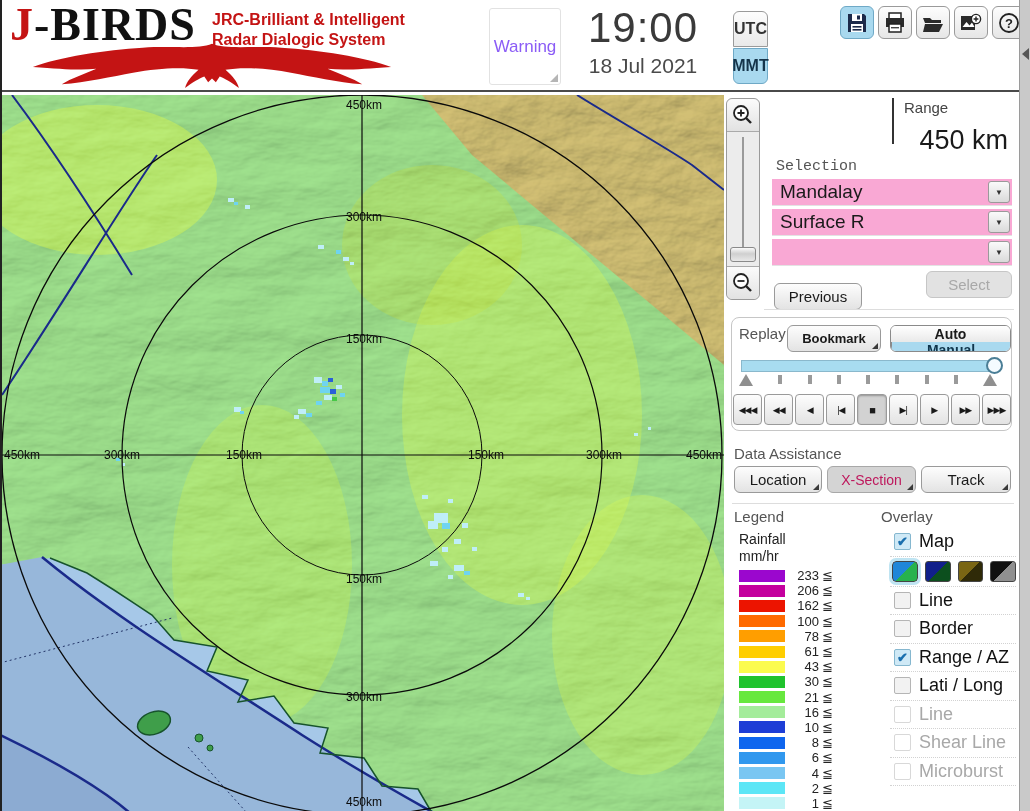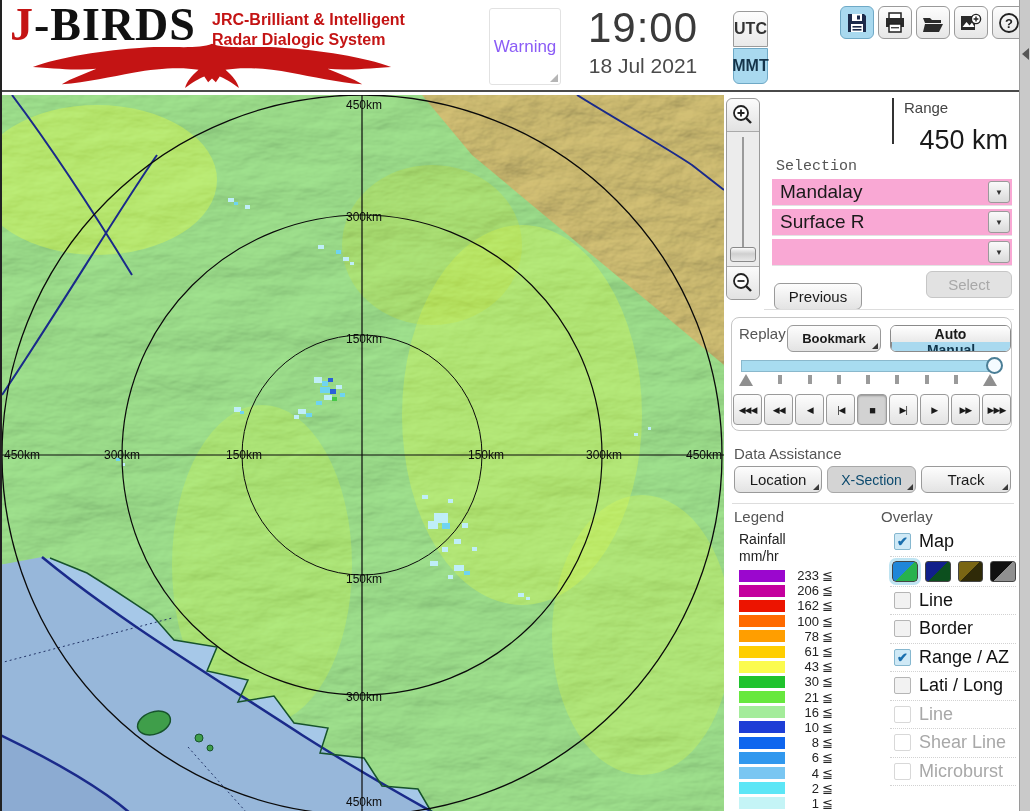--- a/index.html
+++ b/index.html
@@ -52,21 +52,21 @@
   #range-box { position:absolute; left:770px; top:95px; width:240px; height:52px; background:#fff; }
   #range-box .vline { position:absolute; left:120px; top:3px; width:2px; height:46px; background:#333; }
   #range-box .rlabel { position:absolute; left:132px; top:4px; font-size:15px; color:#444; }
   #range-box .rvalue { position:absolute; right:4px; top:30px; font-size:27px; color:#1a1a1a; }
   #selection-label { position:absolute; left:774px; top:158px;font-family:Liberation Mono, monospace; }
   .dd-row { position:absolute; left:770px; width:240px; height:27px; background:#f9a8d4; border-bottom:1px solid #e3e3e3; }
   .dd-row .val { position:absolute; left:8px; top:2px; font-size:19px; color:#1a1a1a; }
   .dd-btn { position:absolute; right:2px; top:2px; width:22px; height:22px; background:linear-gradient(#fafafa,#dadada); border:1px solid #9a9a9a; border-radius:3px; font-size:8px; color:#333; display:flex; align-items:center; justify-content:center; }
   .btn { position:absolute; height:27px; background:linear-gradient(#fdfdfd,#e3e3e3); border:1px solid #9a9a9a; border-radius:6px; font-size:15px; color:#1a1a1a; display:flex; align-items:center; justify-content:center; }
   .btn.disabled { background:#e2e2e2; border-color:#c6c6c6; color:#a8a8a8; }
-  .btn.gray-disabled { background:#d4d4d4; border-color:#a8a8a8; color:#0c4a6e; }
+  .btn.gray-disabled { background:#d4d4d4; border-color:#a8a8a8; color:#be185d; }
   #previous-btn { left:772px; top:271px; width:88px;margin-top:12px; }
   #select-btn { left:924px; top:271px; width:86px; }
   .hdiv { position:absolute; height:1px; background:#ddd; }
 
   
   #replay-box { position:absolute; left:729px; top:317px; width:281px; height:114px; border:1px solid #c6c6c6; border-radius:8px; }
   #replay-label { position:absolute; left:737px; top:325px; }
   #bookmark-btn { left:785px; top:325px; width:94px; font-weight:bold; font-size:13px; }
   #automan { position:absolute; left:888px; top:325px; width:121px; height:27px; border:1px solid #8a8a8a; border-radius:6px; overflow:hidden; display:flex;flex-direction:column; }
   #automan .seg { flex:1; display:flex; align-items:center; justify-content:center; font-size:14px; font-weight:bold; color:#1a1a1a; background:linear-gradient(#fff,#e9e9e9); }

